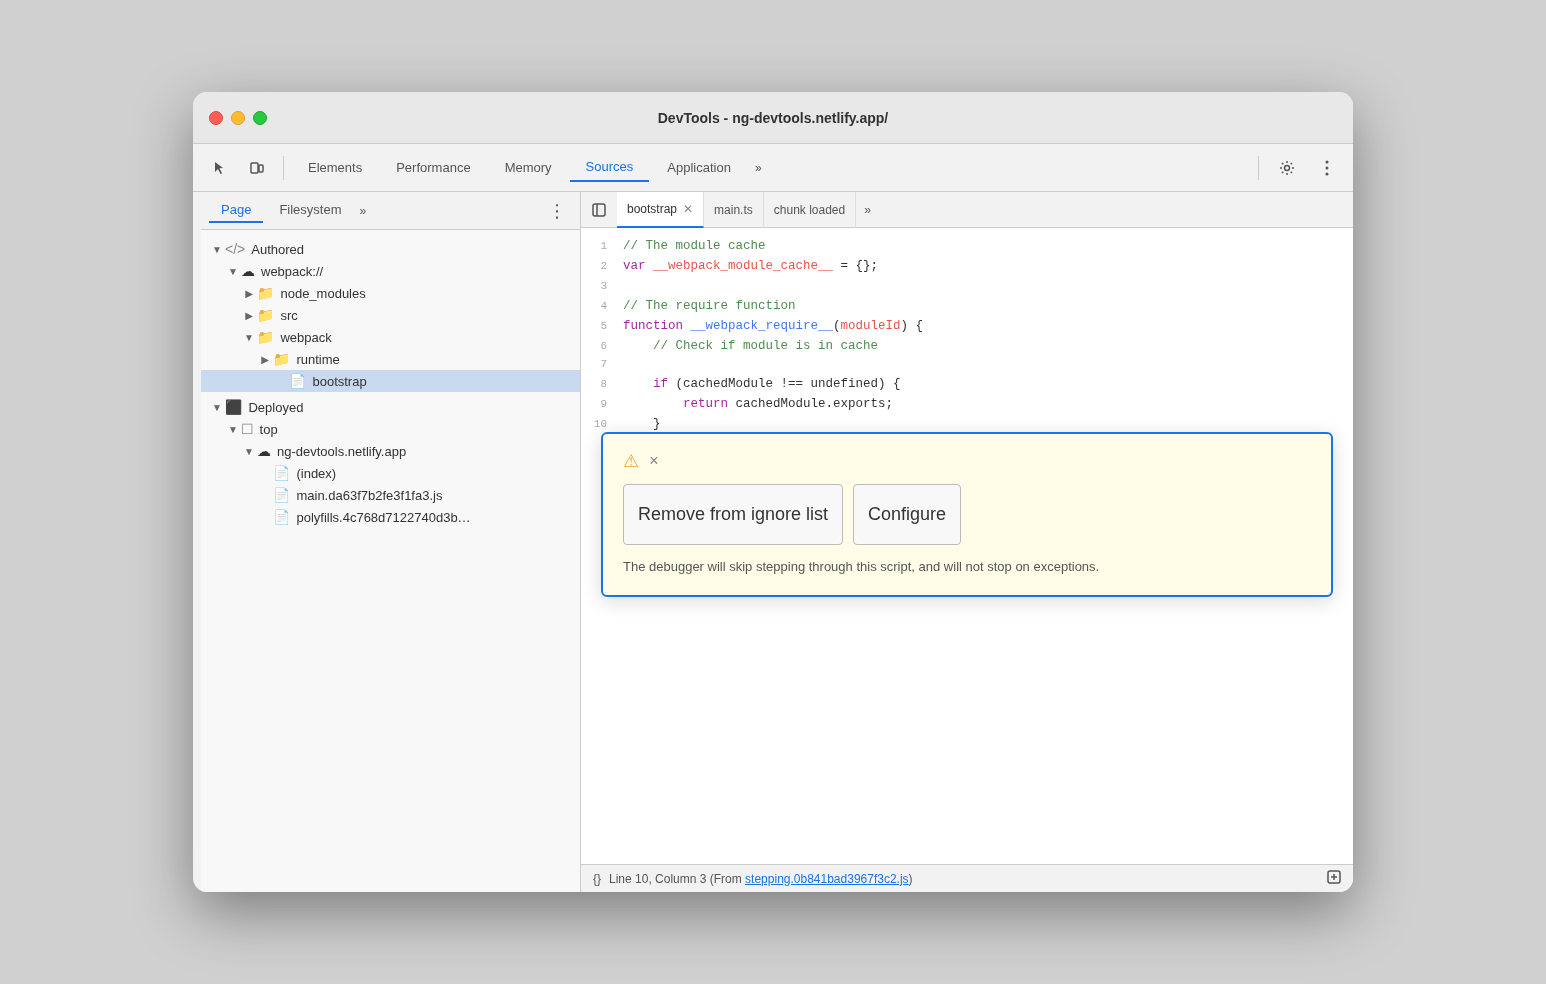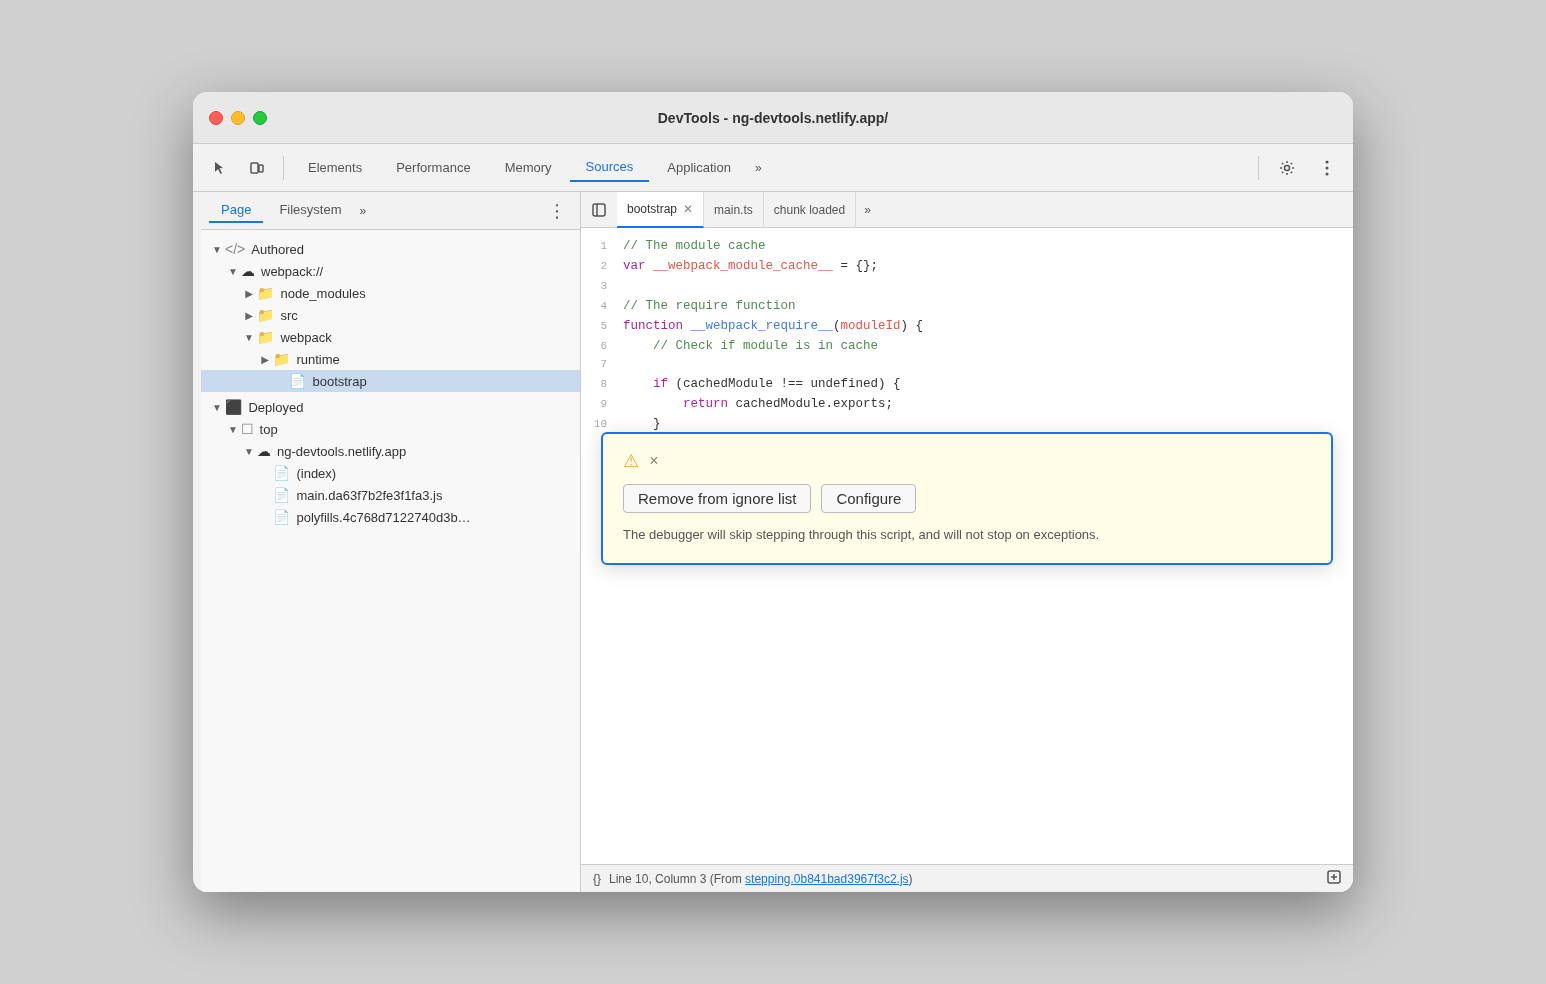--- a/index.html
+++ b/index.html
@@ -313,22 +313,22 @@
       color: #888;
       cursor: pointer;
       line-height: 1;
     }
     .popup-buttons {
       display: flex;
       gap: 10px;
       margin-bottom: 12px;
     }
     .popup-btn {
-      padding: 5px 14px;
-      font-size: 15px;
+      padding: 19px 14px;
+      font-size: 18px;
       border: 1px solid #bbb;
       border-radius: 4px;
       background: #f8f8f8;
       cursor: pointer;
       color: #333;
     }
     .popup-desc {
       font-size: 13px;
       color: #555;
       line-height: 1.5;

